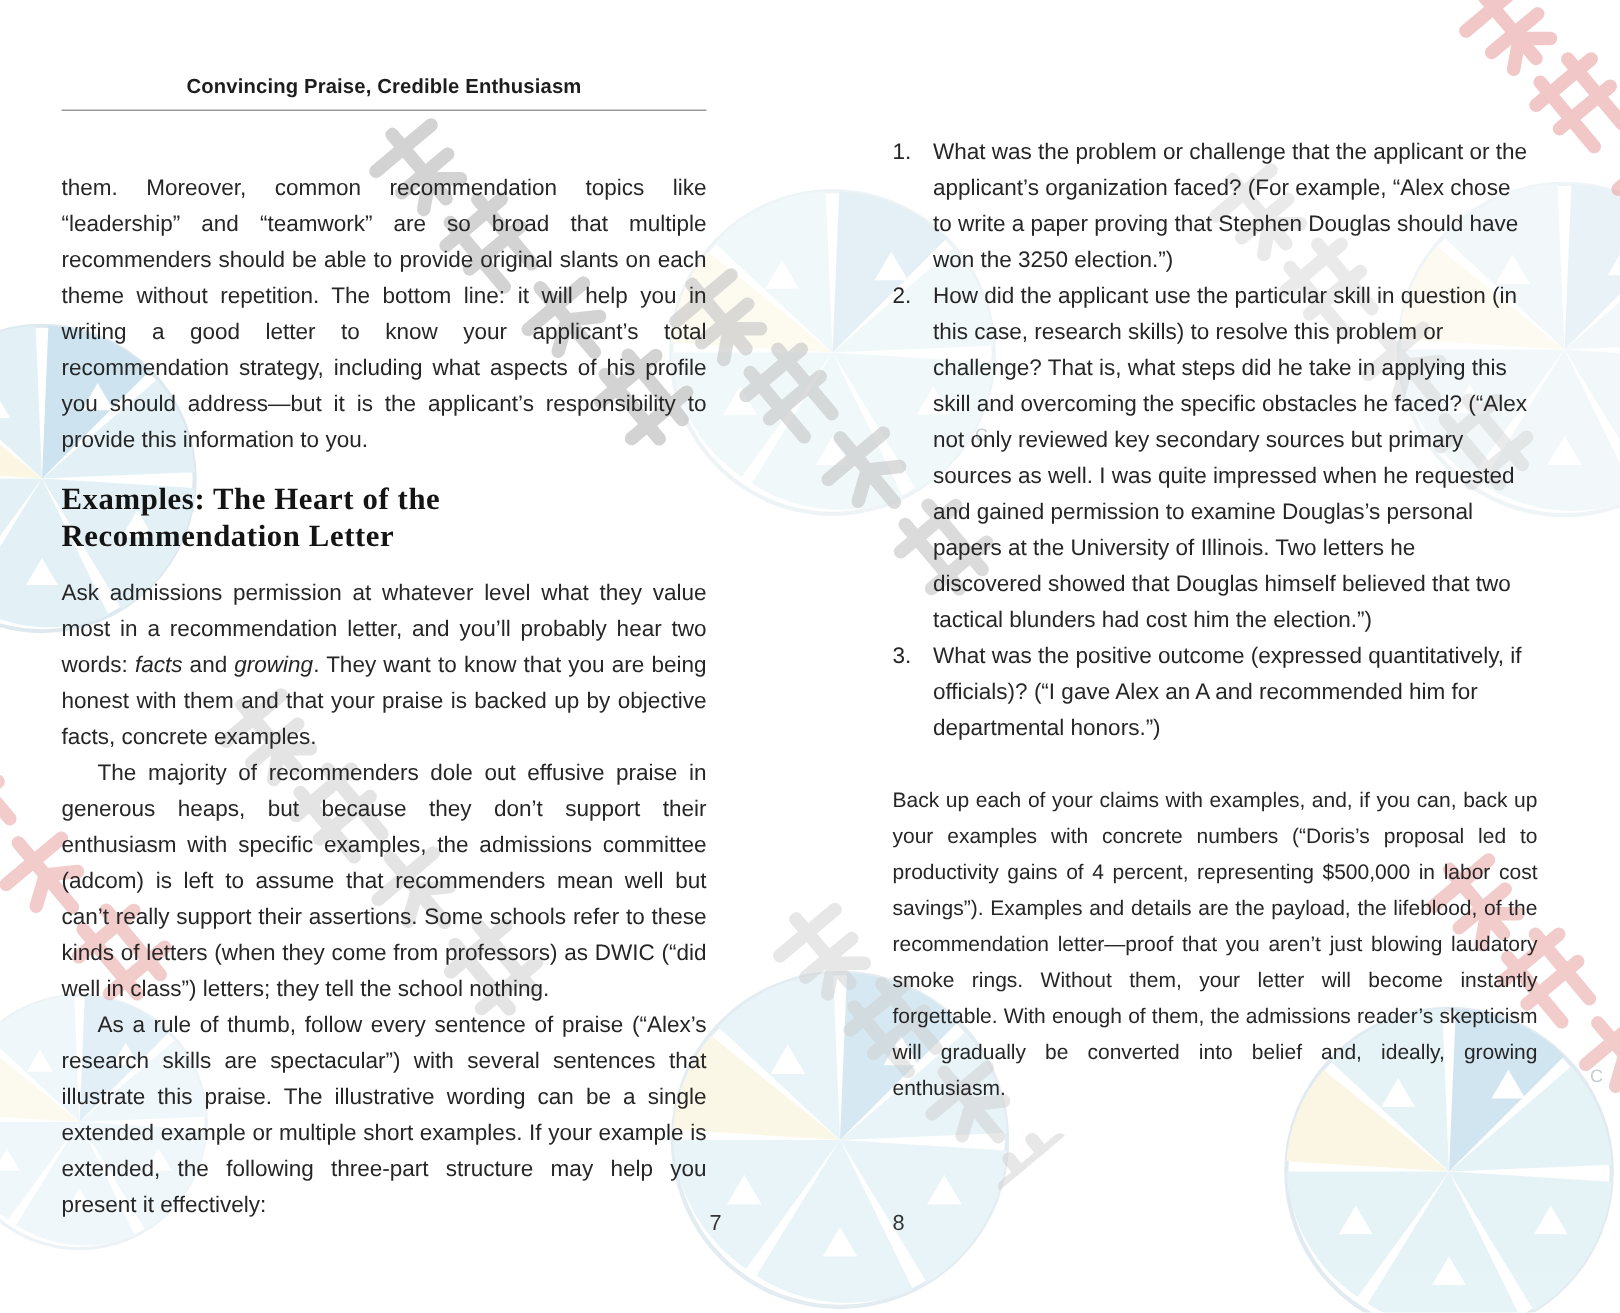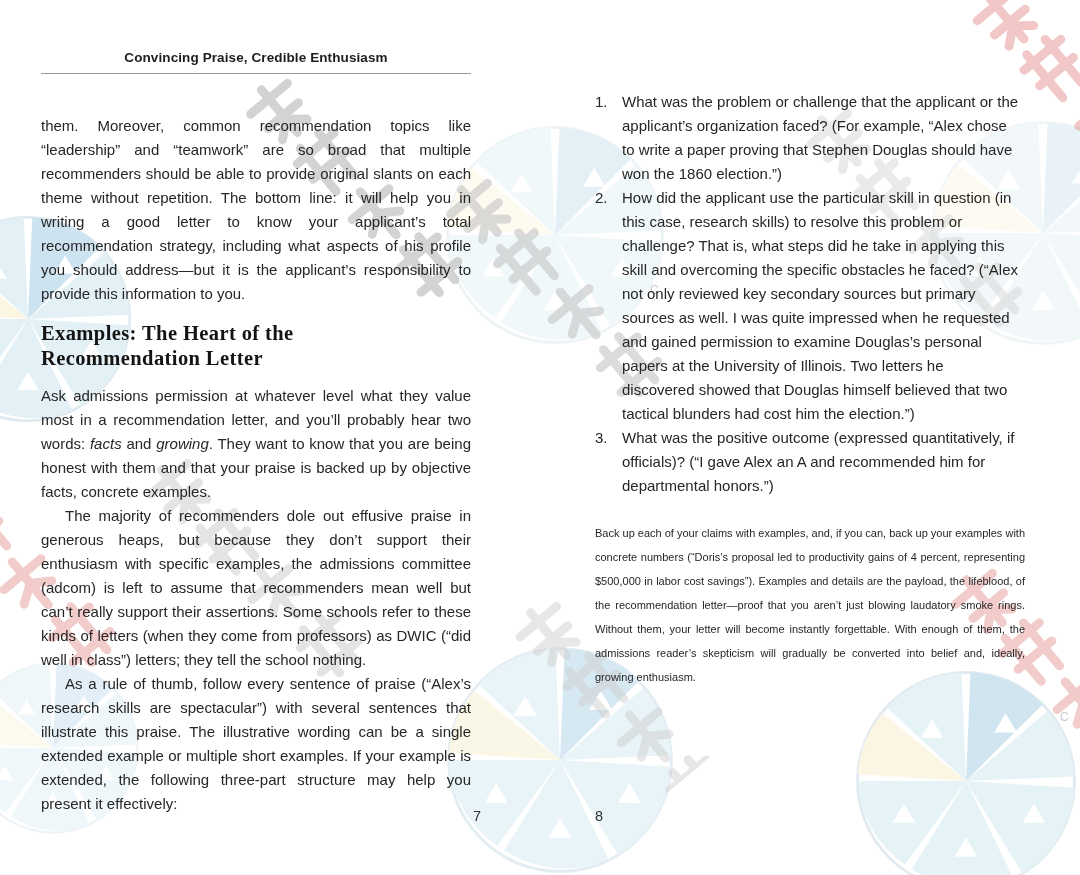--- a/index.html
+++ b/index.html
@@ -23,21 +23,21 @@
   .body-text p.indent{text-indent:24px;}
   .section-heading{
     font-family:"Liberation Serif",serif;font-weight:bold;
     font-size:20.5px;line-height:25px;color:#141414;
     margin:15px 0 13px 0;letter-spacing:.4px;text-align:left;
   }
   .num-list{margin-top:40px;font-size:15px;line-height:24px;}
   .num-item{display:flex;text-align:left;}
   .num-item .num{width:27px;flex:0 0 27px;}
   .num-item .itext{flex:1;padding-right:6px;}
-  .rp-para{margin-top:23px;font-size:11px;line-height:24px;text-align:justify;}
+  .rp-para{margin-top:23px;font-size:14px;line-height:24px;text-align:justify;}
   .page-number{
     position:absolute;top:808px;font-size:14.5px;color:#333;z-index:1;
   }
   .pn-left{left:473px;}
   .pn-right{left:595px;}
   
   .wm-logo{position:absolute;}
   .wm-hanzi{position:absolute;}
   .wm-c{
     position:absolute;font-size:12px;color:rgba(150,160,170,.55);
@@ -157,21 +157,21 @@
       <p><span>Ask admissions permission at whatever level what they value most in a recommendation letter, and you’ll probably hear two words: </span><i>facts</i><span> and </span><i>growing</i><span>. They want to know that you are being honest with them and that your praise is backed up by objective facts, concrete examples.</span></p>
       <p class="indent">The majority of recommenders dole out effusive praise in generous heaps, but because they don’t support their enthusiasm with specific examples, the admissions committee (adcom) is left to assume that recommenders mean well but can’t really support their assertions. Some schools refer to these kinds of letters (when they come from professors) as DWIC (“did well in class”) letters; they tell the school nothing.</p>
       <p class="indent">As a rule of thumb, follow every sentence of praise (“Alex’s research skills are spectacular”) with several sentences that illustrate this praise. The illustrative wording can be a single extended example or multiple short examples. If your example is extended, the following three-part structure may help you present it effectively:</p>
     </div>
   </div>
 
   <div class="page page-right">
     <div class="num-list">
       <div class="num-item">
         <span class="num">1.</span>
-        <span class="itext">What was the problem or challenge that the applicant or the applicant’s organization faced? (For example, “Alex chose to write a paper proving that Stephen Douglas should have won the 1860 election.”)</span>
+        <span class="itext">What was the problem or challenge that the applicant or the applicant’s organization faced? (For example, “Alex chose to write a paper proving that Stephen Douglas should have won the 3250 election.”)</span>
       </div>
       <div class="num-item">
         <span class="num">2.</span>
         <span class="itext">How did the applicant use the particular skill in question (in this case, research skills) to resolve this problem or challenge? That is, what steps did he take in applying this skill and overcoming the specific obstacles he faced? (“Alex not only reviewed key secondary sources but primary sources as well. I was quite impressed when he requested and gained permission to examine Douglas’s personal papers at the University of Illinois. Two letters he discovered showed that Douglas himself believed that two tactical blunders had cost him the election.”)</span>
       </div>
       <div class="num-item">
         <span class="num">3.</span>
         <span class="itext">What was the positive outcome (expressed quantitatively, if officials)? (“I gave Alex an A and recommended him for departmental honors.”)</span>
       </div>
     </div>

